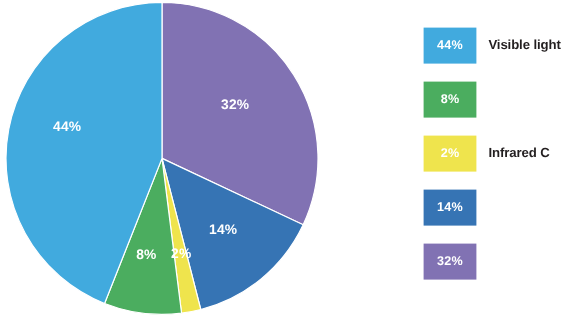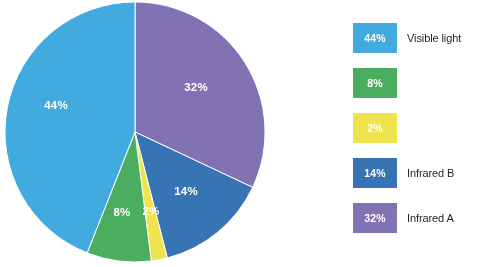--- a/index.html
+++ b/index.html
@@ -69,21 +69,21 @@
     font-size: 10.5px;
     font-weight: bold;
     color: #ffffff;
     letter-spacing: 0.2px;
     line-height: 1;
   }
   .legend-label {
     margin-left: 10px;
     font-family: "Liberation Sans", sans-serif;
     font-size: 11px;
-    font-weight: normal;
+    font-weight: bold;
     color: #231f20;
     white-space: nowrap;
     letter-spacing: -0.1px;
     line-height: 1;
   }
 </style>
 </head>
 <body>
 
 <div id="figure">
@@ -116,28 +116,27 @@
       </div>
       <div class="legend-row" style="top: 45px;">
         <div class="legend-swatch" style="background: rgb(75, 173, 95);">
           <span class="legend-pct">8%</span>
         </div>
       </div>
       <div class="legend-row" style="top: 90px;">
         <div class="legend-swatch" style="background: rgb(239, 228, 77);">
           <span class="legend-pct">2%</span>
         </div>
+        <span class="legend-label">Infrared C</span>
       </div>
       <div class="legend-row" style="top: 135px;">
         <div class="legend-swatch" style="background: rgb(54, 116, 180);">
           <span class="legend-pct">14%</span>
         </div>
-        <span class="legend-label">Infrared B</span>
       </div>
       <div class="legend-row" style="top: 180px;">
         <div class="legend-swatch" style="background: rgb(129, 114, 179);">
           <span class="legend-pct">32%</span>
         </div>
-        <span class="legend-label">Infrared A</span>
       </div>
     </div>
 
 </div>
 
 </body></html>

